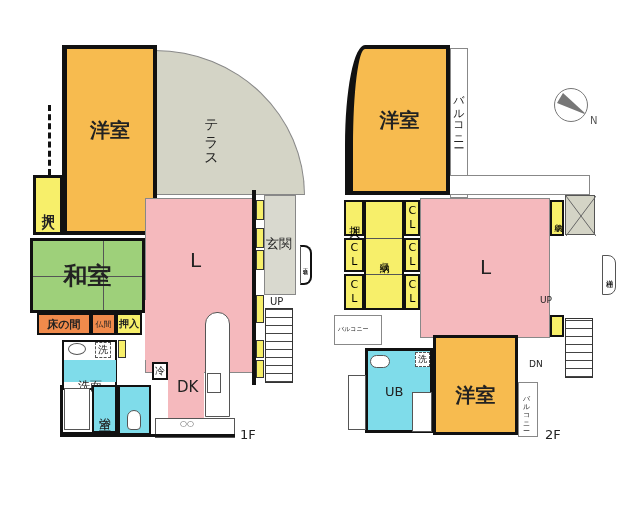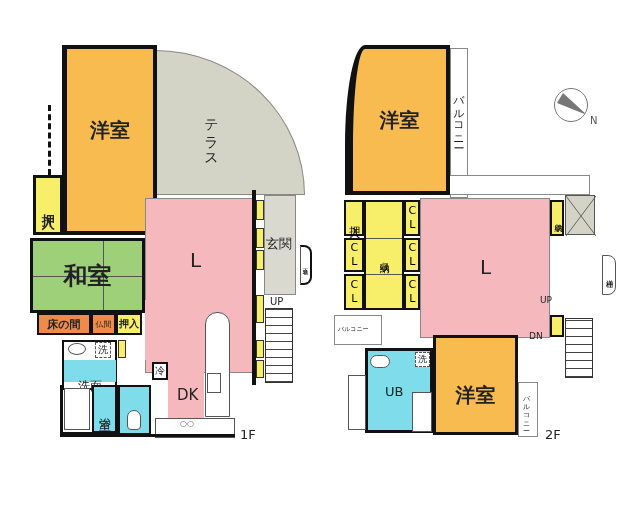--- a/index.html
+++ b/index.html
@@ -86,21 +86,21 @@
 
   <div class="abs" style="left:118px;top:385px;width:33px;height:50px;background:#7fdcea;border:2px solid #111;"></div>
   <div class="abs" style="left:127px;top:410px;width:14px;height:20px;background:#fff;border:1px solid #555;border-radius:7px 7px 4px 4px;"></div>
 
   <div class="room" style="left:152px;top:362px;width:16px;height:18px;border:2px solid #111;background:#fff;">
     <span style="font-size:10px;">冷</span>
   </div>
 
   <div class="abs" style="left:168px;top:310px;width:36px;height:110px;background:#f5b9bd;"></div>
   <div class="abs" style="left:145px;top:300px;width:60px;height:60px;background:#f5b9bd;"></div>
-  <div class="lbl" style="left:177px;top:380px;font-size:15px;margin-top:8px;">DK</div>
+  <div class="lbl" style="left:177px;top:380px;font-size:15px;">DK</div>
   <div class="abs fix" style="left:205px;top:312px;width:25px;height:105px;border-radius:12px 12px 0 0;"></div>
   <div class="abs fix" style="left:207px;top:373px;width:14px;height:20px;"></div>
   <div class="abs fix" style="left:155px;top:418px;width:80px;height:20px;"></div>
   <div class="lbl" style="left:180px;top:420px;font-size:8px;color:#555;">○○</div>
   <div class="wall" style="left:60px;top:434px;width:175px;height:3px;"></div>
   <div class="lbl" style="left:240px;top:428px;font-size:13px;">1F</div>
 </div>
 
 <div class="abs" style="left:320px;top:0;width:320px;height:511px;">
 
@@ -154,21 +154,21 @@
         <line x1="30" y1="0" x2="0" y2="40" stroke="#666"></line>
       </svg>
   </div>
 
   <div class="abs" style="left:282px;top:255px;width:14px;height:40px;border:1px solid #555;border-radius:0 8px 8px 0;background:#fff;display:flex;align-items:center;justify-content:center;">
     <span class="vlbl" style="font-size:7px;">洋棚</span>
   </div>
   <div class="lbl" style="left:220px;top:296px;font-size:9px;">UP</div>
   <div class="abs storage" style="left:230px;top:315px;width:14px;height:22px;border:2px solid #111;"></div>
   <div class="abs stairs" style="left:245px;top:318px;width:28px;height:60px;"></div>
-  <div class="lbl" style="left:209px;top:332px;font-size:9px;">DN</div>
+  <div class="lbl" style="left:209px;top:360px;font-size:9px;">DN</div>
 
   <div class="abs" style="left:14px;top:315px;width:48px;height:30px;border:1px solid #888;background:#fff;"></div>
   <div class="lbl" style="left:18px;top:326px;font-size:6px;">バルコニー</div>
 
   <div class="abs" style="left:45px;top:348px;width:68px;height:85px;background:#7fdcea;border:3px solid #111;"></div>
   <div class="lbl" style="left:65px;top:385px;font-size:13px;">UB</div>
   <div class="abs" style="left:50px;top:355px;width:20px;height:13px;background:#fff;border:1px solid #555;border-radius:7px;"></div>
   <div class="room" style="left:95px;top:352px;width:15px;height:15px;border:1px dashed #555;background:#fff;">
     <span style="font-size:9px;">洗</span>
   </div>

